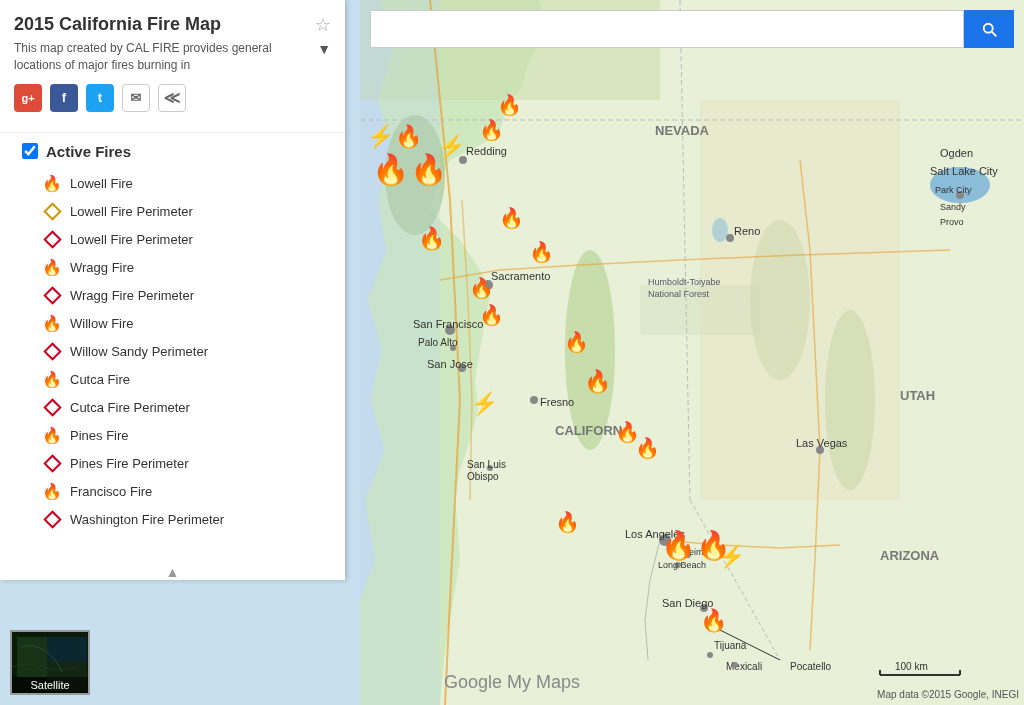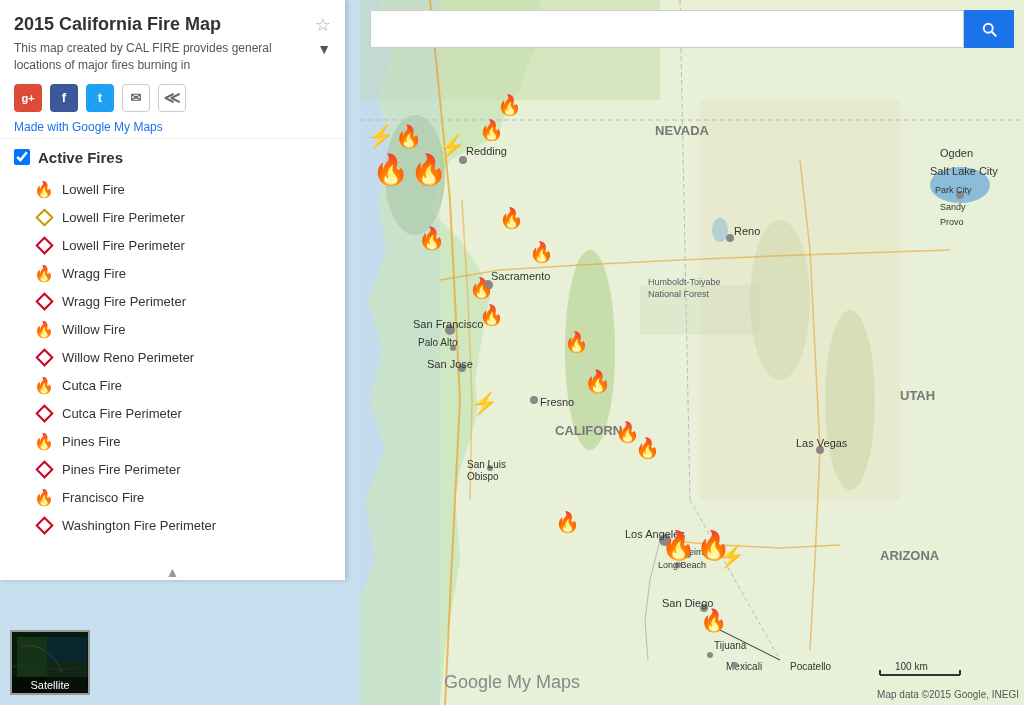--- a/index.html
+++ b/index.html
@@ -56,21 +56,21 @@
       height: 580px;
       background: white;
       box-shadow: 2px 0 5px rgba(0,0,0,0.2);
       z-index: 20;
       overflow: hidden;
       display: flex;
       flex-direction: column;
     }
 
     .sidebar-header {
-      padding: 14px 14px 4px 14px;
+      padding: 14px 14px 20px 14px;
       border-bottom: 1px solid #eee;
     }
 
     .sidebar-title-row {
       display: flex;
       align-items: flex-start;
       justify-content: space-between;
     }
 
     .sidebar-title {
@@ -134,21 +134,21 @@
       color: #1a73e8;
       text-decoration: none;
       cursor: pointer;
       margin-top: 8px;
       display: block;
     }
 
     .sidebar-content {
       overflow-y: auto;
       flex: 1;
-      padding: 10px 14px;
+      padding: 10px 22px;
     }
 
     .layer-header {
       display: flex;
       align-items: center;
       gap: 8px;
       margin-bottom: 10px;
       font-size: 15px;
       font-weight: bold;
       color: #333;
@@ -406,21 +406,20 @@
       <span class="sidebar-desc-text">This map created by CAL FIRE provides general locations of major fires burning in</span>
       <span class="sidebar-chevron">▼</span>
     </div>
     <div class="social-icons">
       <div class="social-icon google">g+</div>
       <div class="social-icon facebook">f</div>
       <div class="social-icon twitter">t</div>
       <div class="social-icon email">✉</div>
       <div class="social-icon share">≪</div>
     </div>
-    <a class="made-with-link">Made with Google My Maps</a>
   </div>
 
   <div class="sidebar-content">
     <div class="layer-header">
       <input type="checkbox" class="layer-checkbox" checked="" style="">
       <span>Active Fires</span>
     </div>
 
     <div id="legend-list">
         <div class="legend-item">
@@ -450,21 +449,21 @@
           <span>Wragg Fire Perimeter</span>
         </div>
         <div class="legend-item">
           <span class="legend-icon fire-icon">🔥</span>
           <span>Willow Fire</span>
         </div>
         <div class="legend-item">
           <span class="legend-icon" style="display:flex;align-items:center;justify-content:center;">
             <span style="width:13px;height:13px;border:2px solid #cc0020;transform:rotate(45deg);display:inline-block;"></span>
           </span>
-          <span>Willow Reno Perimeter</span>
+          <span>Willow Sandy Perimeter</span>
         </div>
         <div class="legend-item">
           <span class="legend-icon fire-icon">🔥</span>
           <span>Cutca Fire</span>
         </div>
         <div class="legend-item">
           <span class="legend-icon" style="display:flex;align-items:center;justify-content:center;">
             <span style="width:13px;height:13px;border:2px solid #cc0020;transform:rotate(45deg);display:inline-block;"></span>
           </span>
           <span>Cutca Fire Perimeter</span>

